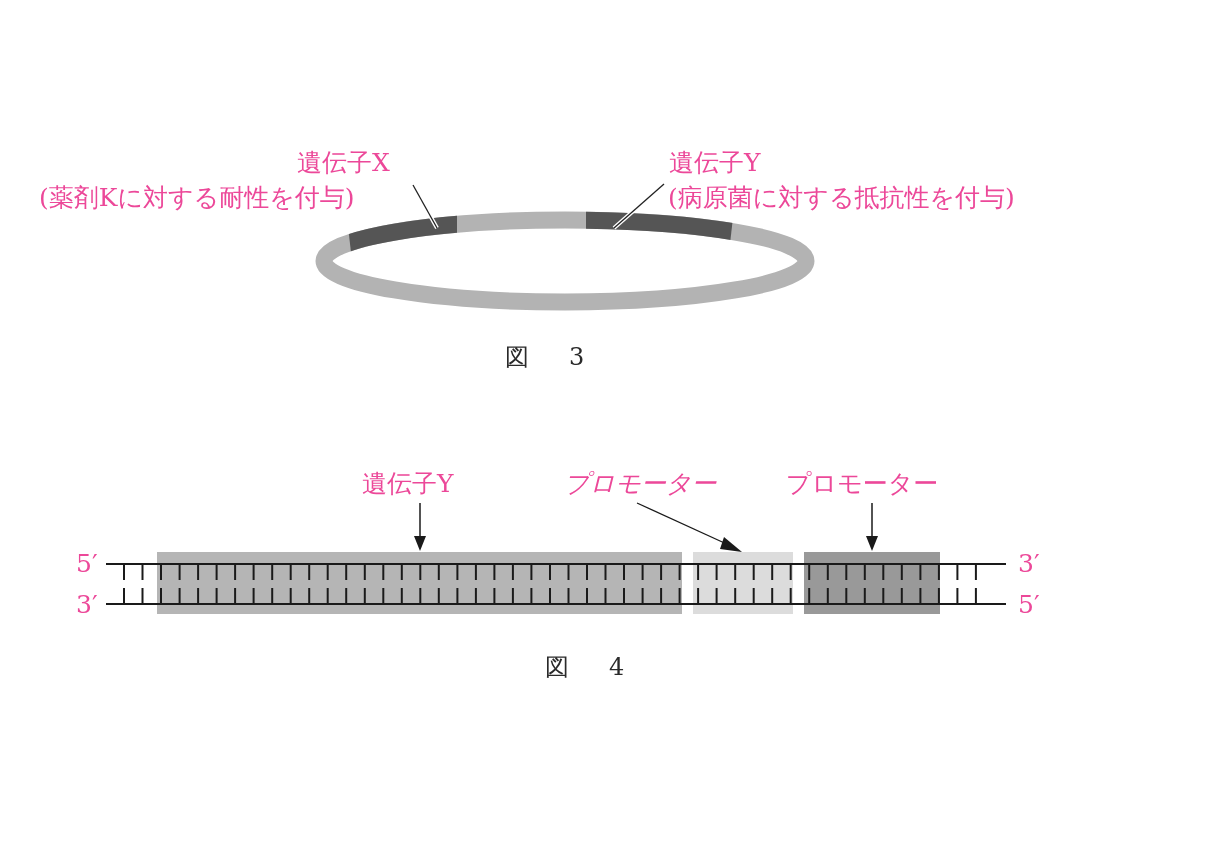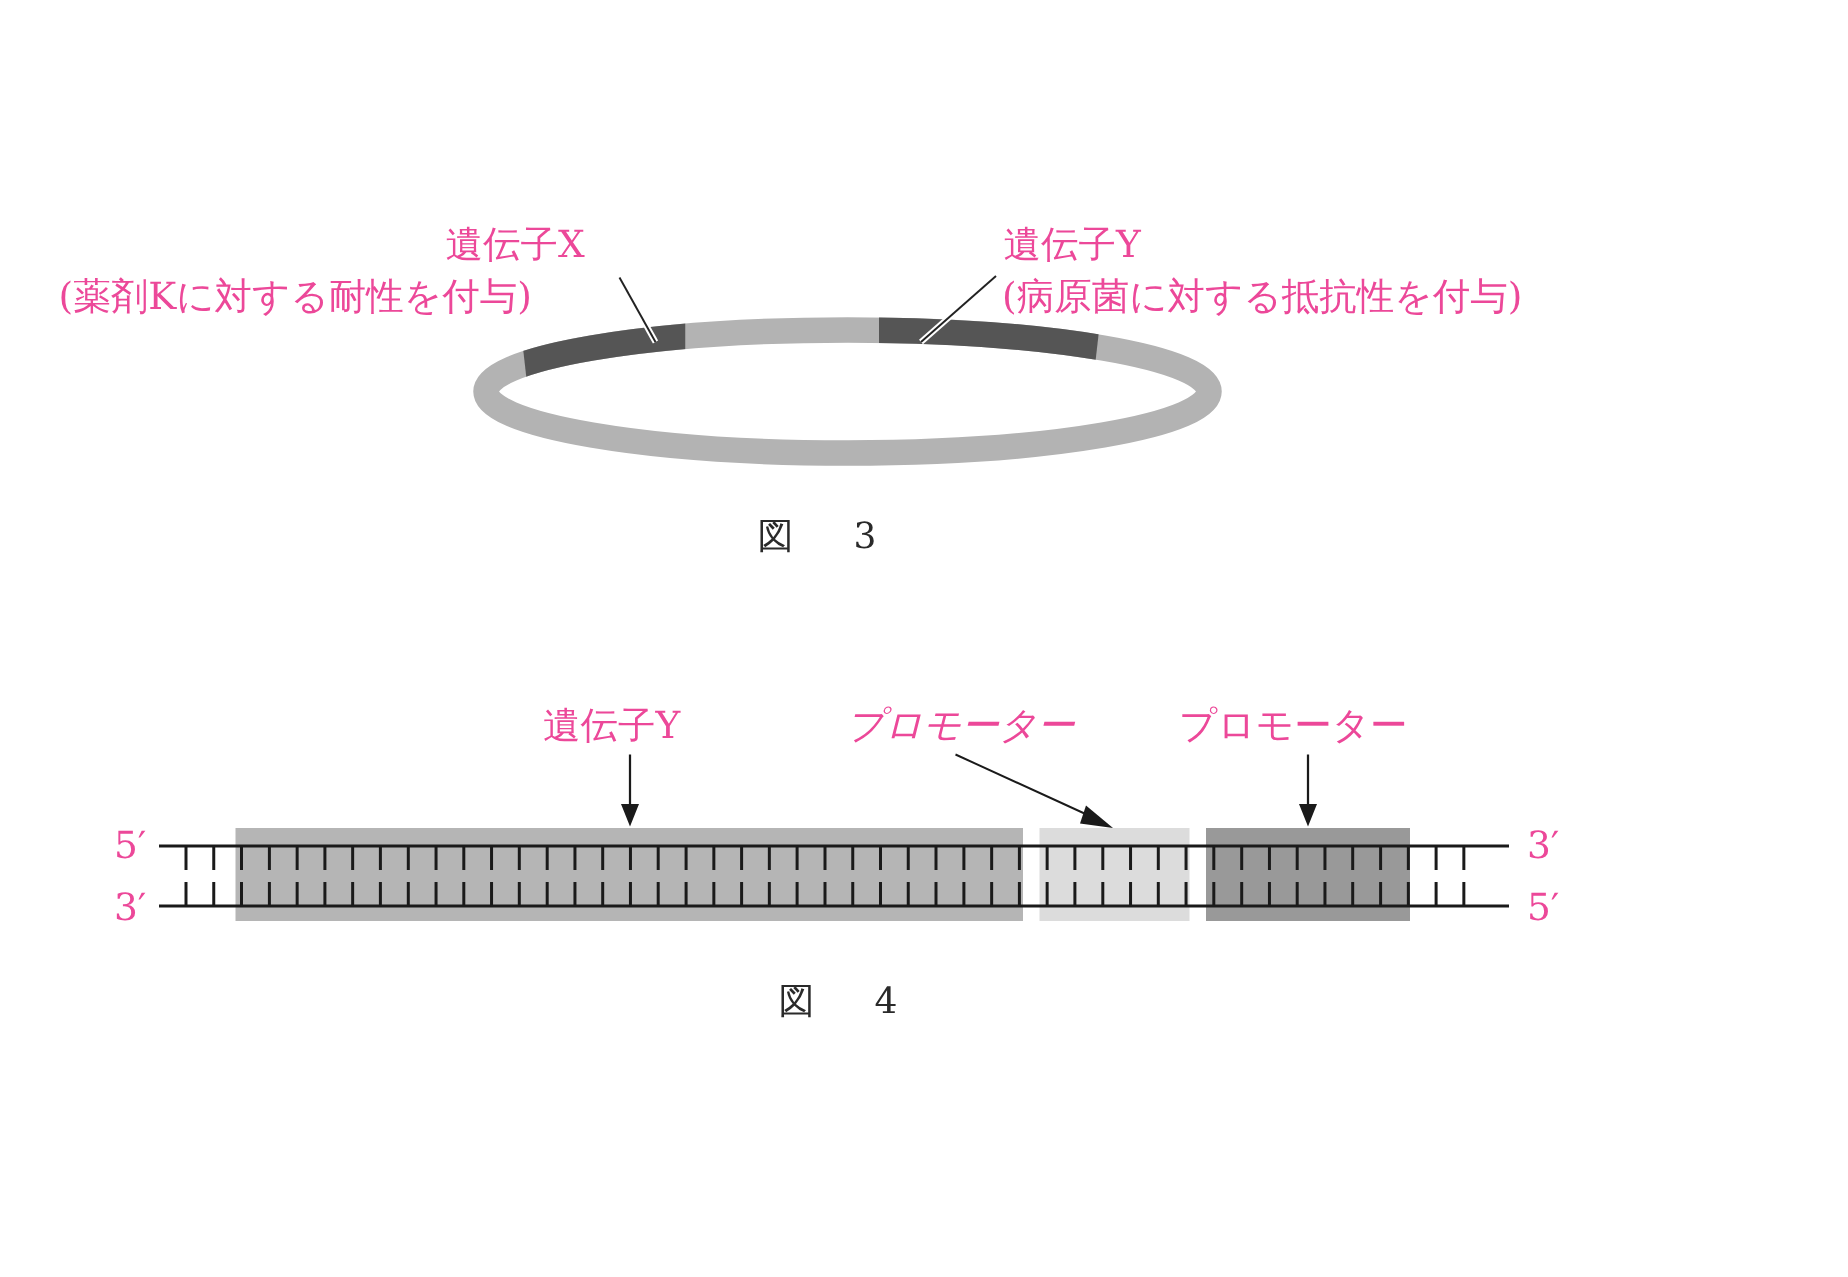--- a/index.html
+++ b/index.html
@@ -174,15 +174,15 @@
 
 <div class="lbl" style="left:362px; top:471px;">遺伝子Y</div>
 <div class="lbl" style="left:564px; top:471px;font-style:italic;">プロモーター</div>
 <div class="lbl" style="left:786px; top:471px;">プロモーター</div>
 
 <div class="lbl" style="left:76px; top:551px;">5′</div>
 <div class="lbl" style="left:76px; top:592px;">3′</div>
 <div class="lbl" style="left:1018px; top:551px;">3′</div>
 <div class="lbl" style="left:1018px; top:592px;">5′</div>
 
-<div class="cap" style="left:519px; top:655px;">
+<div class="cap" style="left:545px; top:655px;">
   <span>図</span><span style="display:inline-block;width:40px"></span><span>4</span>
 </div>
 
 </body></html>

